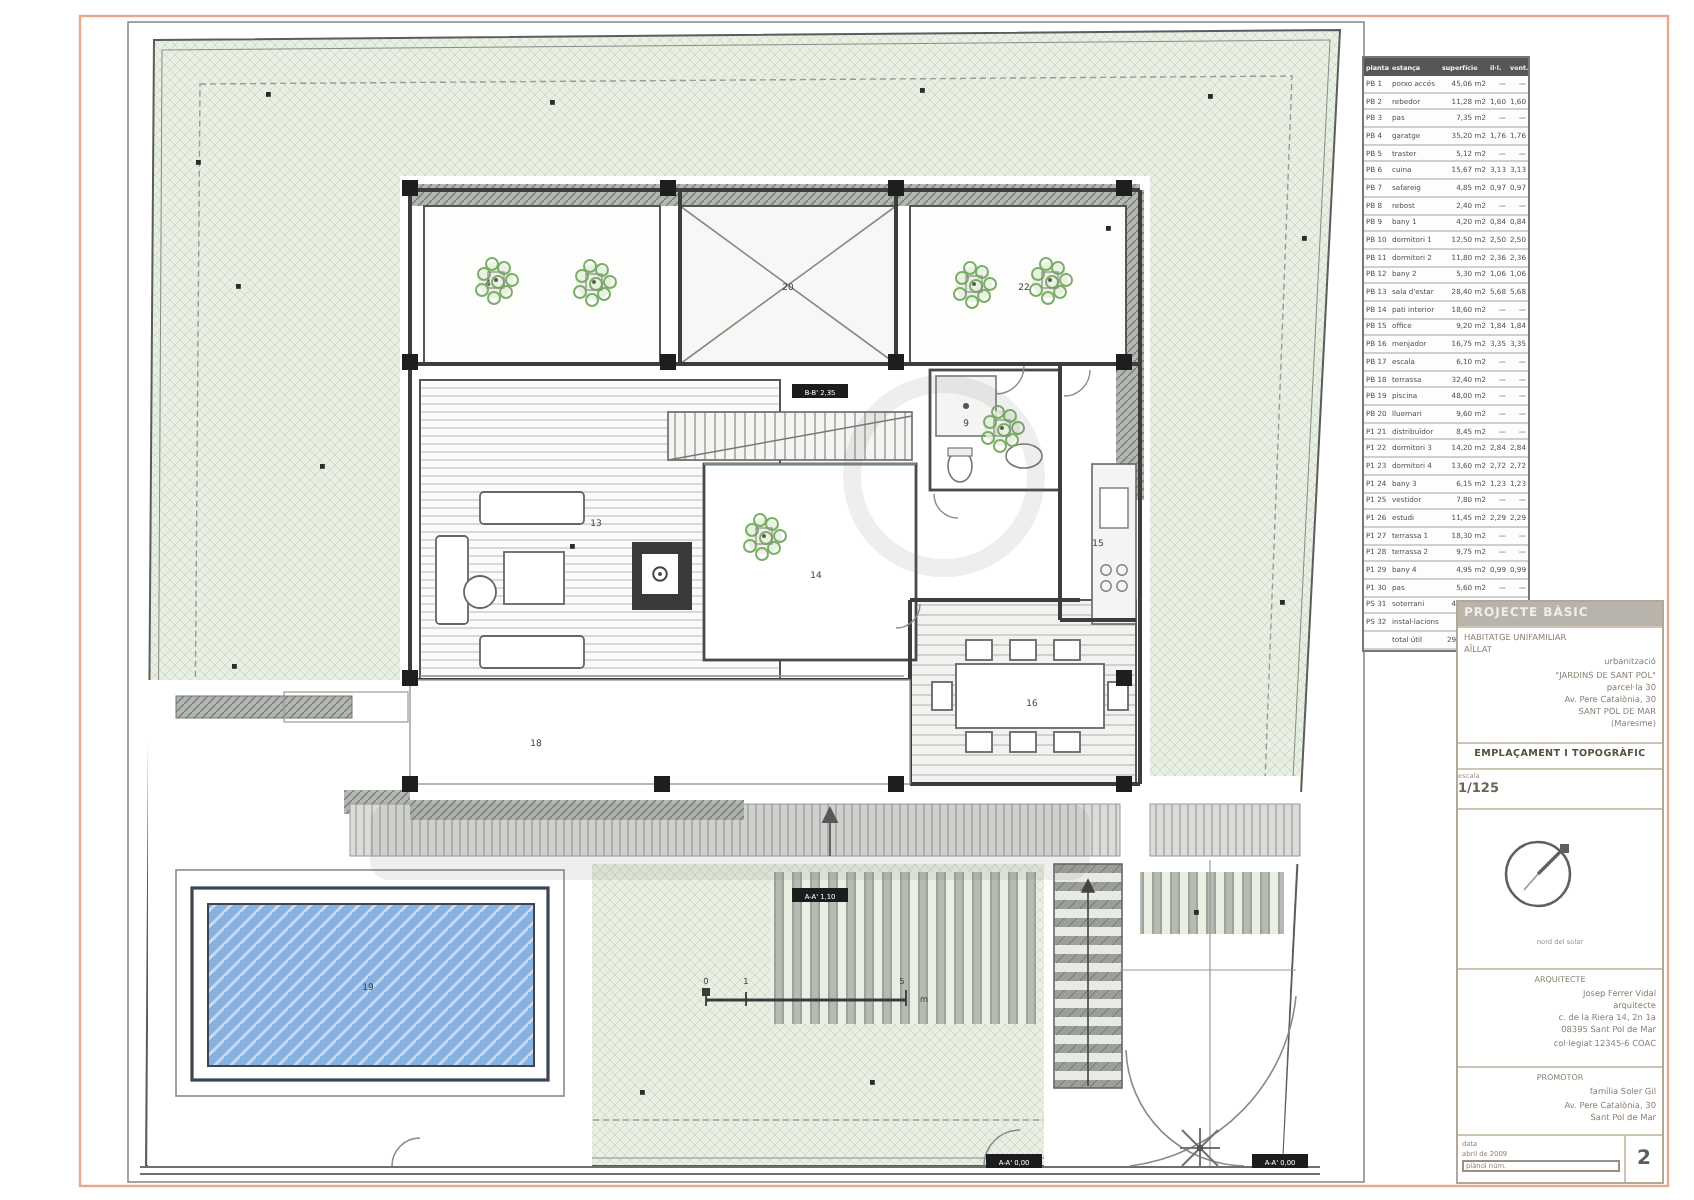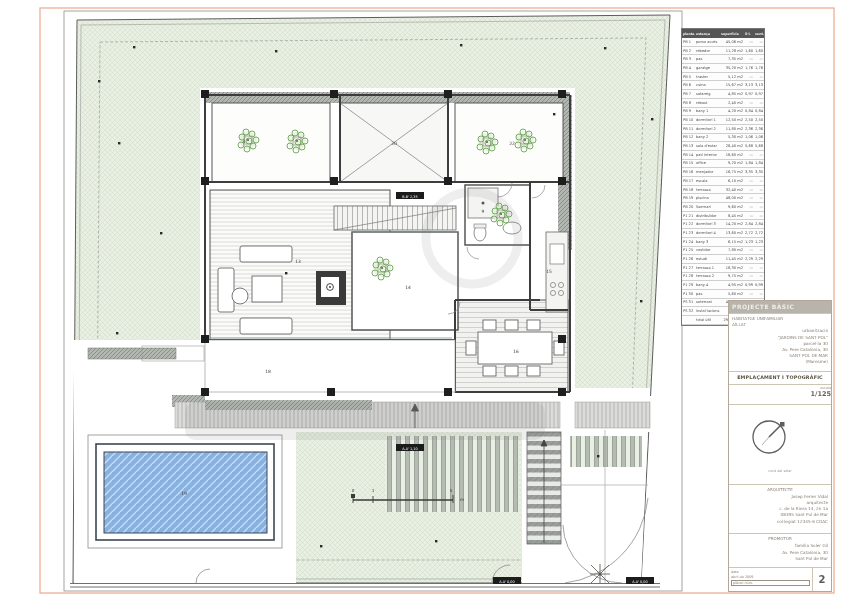--- a/index.html
+++ b/index.html
@@ -19,21 +19,21 @@
   .tblock{position:absolute;left:728px;top:300px;width:104px;height:292px;background:#fff;
           border:0.6px solid #b3a797;display:flex;flex-direction:column;box-sizing:border-box;}
   .tb-sec{border-bottom:0.5px solid #cfc5b4;box-sizing:border-box;overflow:hidden;}
   .tb-phase{height:13px;background:#b8b4ac;color:#efede8;font-size:6px;font-weight:bold;
             display:flex;align-items:center;padding-left:3px;letter-spacing:0.5px;}
   .tb-project{height:58px;padding:2px 3px;}
   .tline{font-size:4.2px;color:#8a8174;line-height:6.2px;text-align:right;white-space:nowrap;}
   .tb-project .tline:nth-child(1),.tb-project .tline:nth-child(2){text-align:left;}
   .tb-plantitle{height:14px;display:flex;align-items:center;justify-content:center;}
   .tb-plantitle div{font-size:4.8px;font-weight:bold;color:#57503f;letter-spacing:0.2px;}
-  .tb-scale{height:20px;text-align:right;padding-top:1px;}
+  .tb-scale{height:20px;text-align:left;padding-top:1px;}
   .tb-scale .lab{font-size:3.4px;color:#9a9184;}
   .tb-scale .val{font-size:6.5px;font-weight:bold;color:#6b6355;}
   .tb-compass{height:80px;position:relative;}
   .tb-compass .cap{position:absolute;left:0;right:0;top:64px;text-align:center;
                    font-size:3.4px;color:#9a9184;}
   .tb-arch{height:50px;padding:2px 3px;}
   .tb-arch .hd,.tb-prom .hd{font-size:4px;color:#8a8174;text-align:center;margin-bottom:2px;}
   .tb-prom{height:34px;padding:2px 3px;}
   .tb-foot{height:23px;border-bottom:none;display:grid;grid-template-columns:1fr 18px;}
   .tb-foot .fl{padding:2px 2px;border-right:0.5px solid #cfc5b4;}

